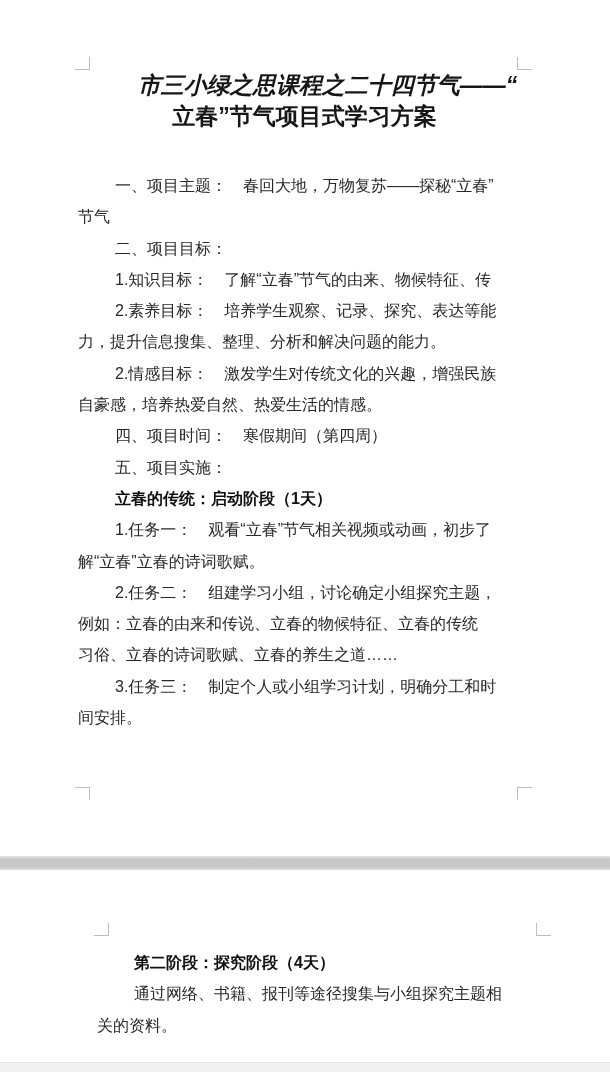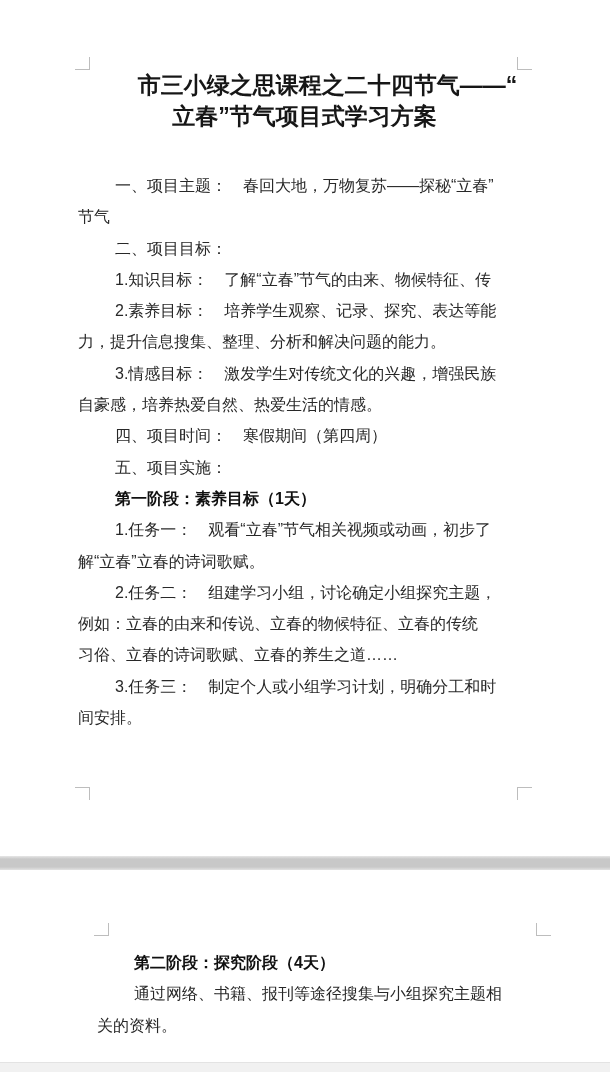--- a/index.html
+++ b/index.html
@@ -20,21 +20,21 @@
   
   .mark{position:absolute;width:15px;height:13px;box-sizing:border-box;}
   .mark.tl{border-right:1px solid #bdbdbd;border-bottom:1px solid #bdbdbd;}
   .mark.tr{border-left:1px solid #bdbdbd;border-bottom:1px solid #bdbdbd;}
   .mark.bl{border-right:1px solid #bdbdbd;border-top:1px solid #bdbdbd;}
   .mark.br{border-left:1px solid #bdbdbd;border-top:1px solid #bdbdbd;}
 
   .title-block{position:absolute;left:86px;top:70px;width:437px;
     font-size:23px;font-weight:700;color:#161616;line-height:31px;}
   .title-line{text-align:center;white-space:nowrap;}
-  .title-line.first{padding-left:46px;}
+  .title-line.first{padding-left:46px;font-style:italic;}
 
   .text-block{position:absolute;left:78px;width:437px;
     font-size:16px;color:#282828;}
   .p1-body{top:170px;}
   .p2-body{top:77px;}
   .line{line-height:31.3px;white-space:nowrap;}
   .line.indent{padding-left:37px;}
   .line.bold{font-weight:700;color:#101010;}
 </style>
 </head>
@@ -53,25 +53,25 @@
       <div class="title-line">立春”节气项目式学习方案</div>
     </div>
 
     <div class="text-block p1-body">
         <div class="line indent">一、项目主题：　春回大地，万物复苏——探秘“立春”</div>
         <div class="line">节气</div>
         <div class="line indent">二、项目目标：</div>
         <div class="line indent">1.知识目标：　了解“立春”节气的由来、物候特征、传</div>
         <div class="line indent">2.素养目标：　培养学生观察、记录、探究、表达等能</div>
         <div class="line">力，提升信息搜集、整理、分析和解决问题的能力。</div>
-        <div class="line indent">3.情感目标：　激发学生对传统文化的兴趣，增强民族</div>
+        <div class="line indent">2.情感目标：　激发学生对传统文化的兴趣，增强民族</div>
         <div class="line">自豪感，培养热爱自然、热爱生活的情感。</div>
         <div class="line indent">四、项目时间：　寒假期间（第四周）</div>
         <div class="line indent">五、项目实施：</div>
-        <div class="line indent bold">第一阶段：素养目标（1天）</div>
+        <div class="line indent bold">立春的传统：启动阶段（1天）</div>
         <div class="line indent">1.任务一：　观看“立春”节气相关视频或动画，初步了</div>
         <div class="line">解“立春”立春的诗词歌赋。</div>
         <div class="line indent">2.任务二：　组建学习小组，讨论确定小组探究主题，</div>
         <div class="line">例如：立春的由来和传说、立春的物候特征、立春的传统</div>
         <div class="line">习俗、立春的诗词歌赋、立春的养生之道……</div>
         <div class="line indent">3.任务三：　制定个人或小组学习计划，明确分工和时</div>
         <div class="line">间安排。</div>
       </div>
   </div>
 

